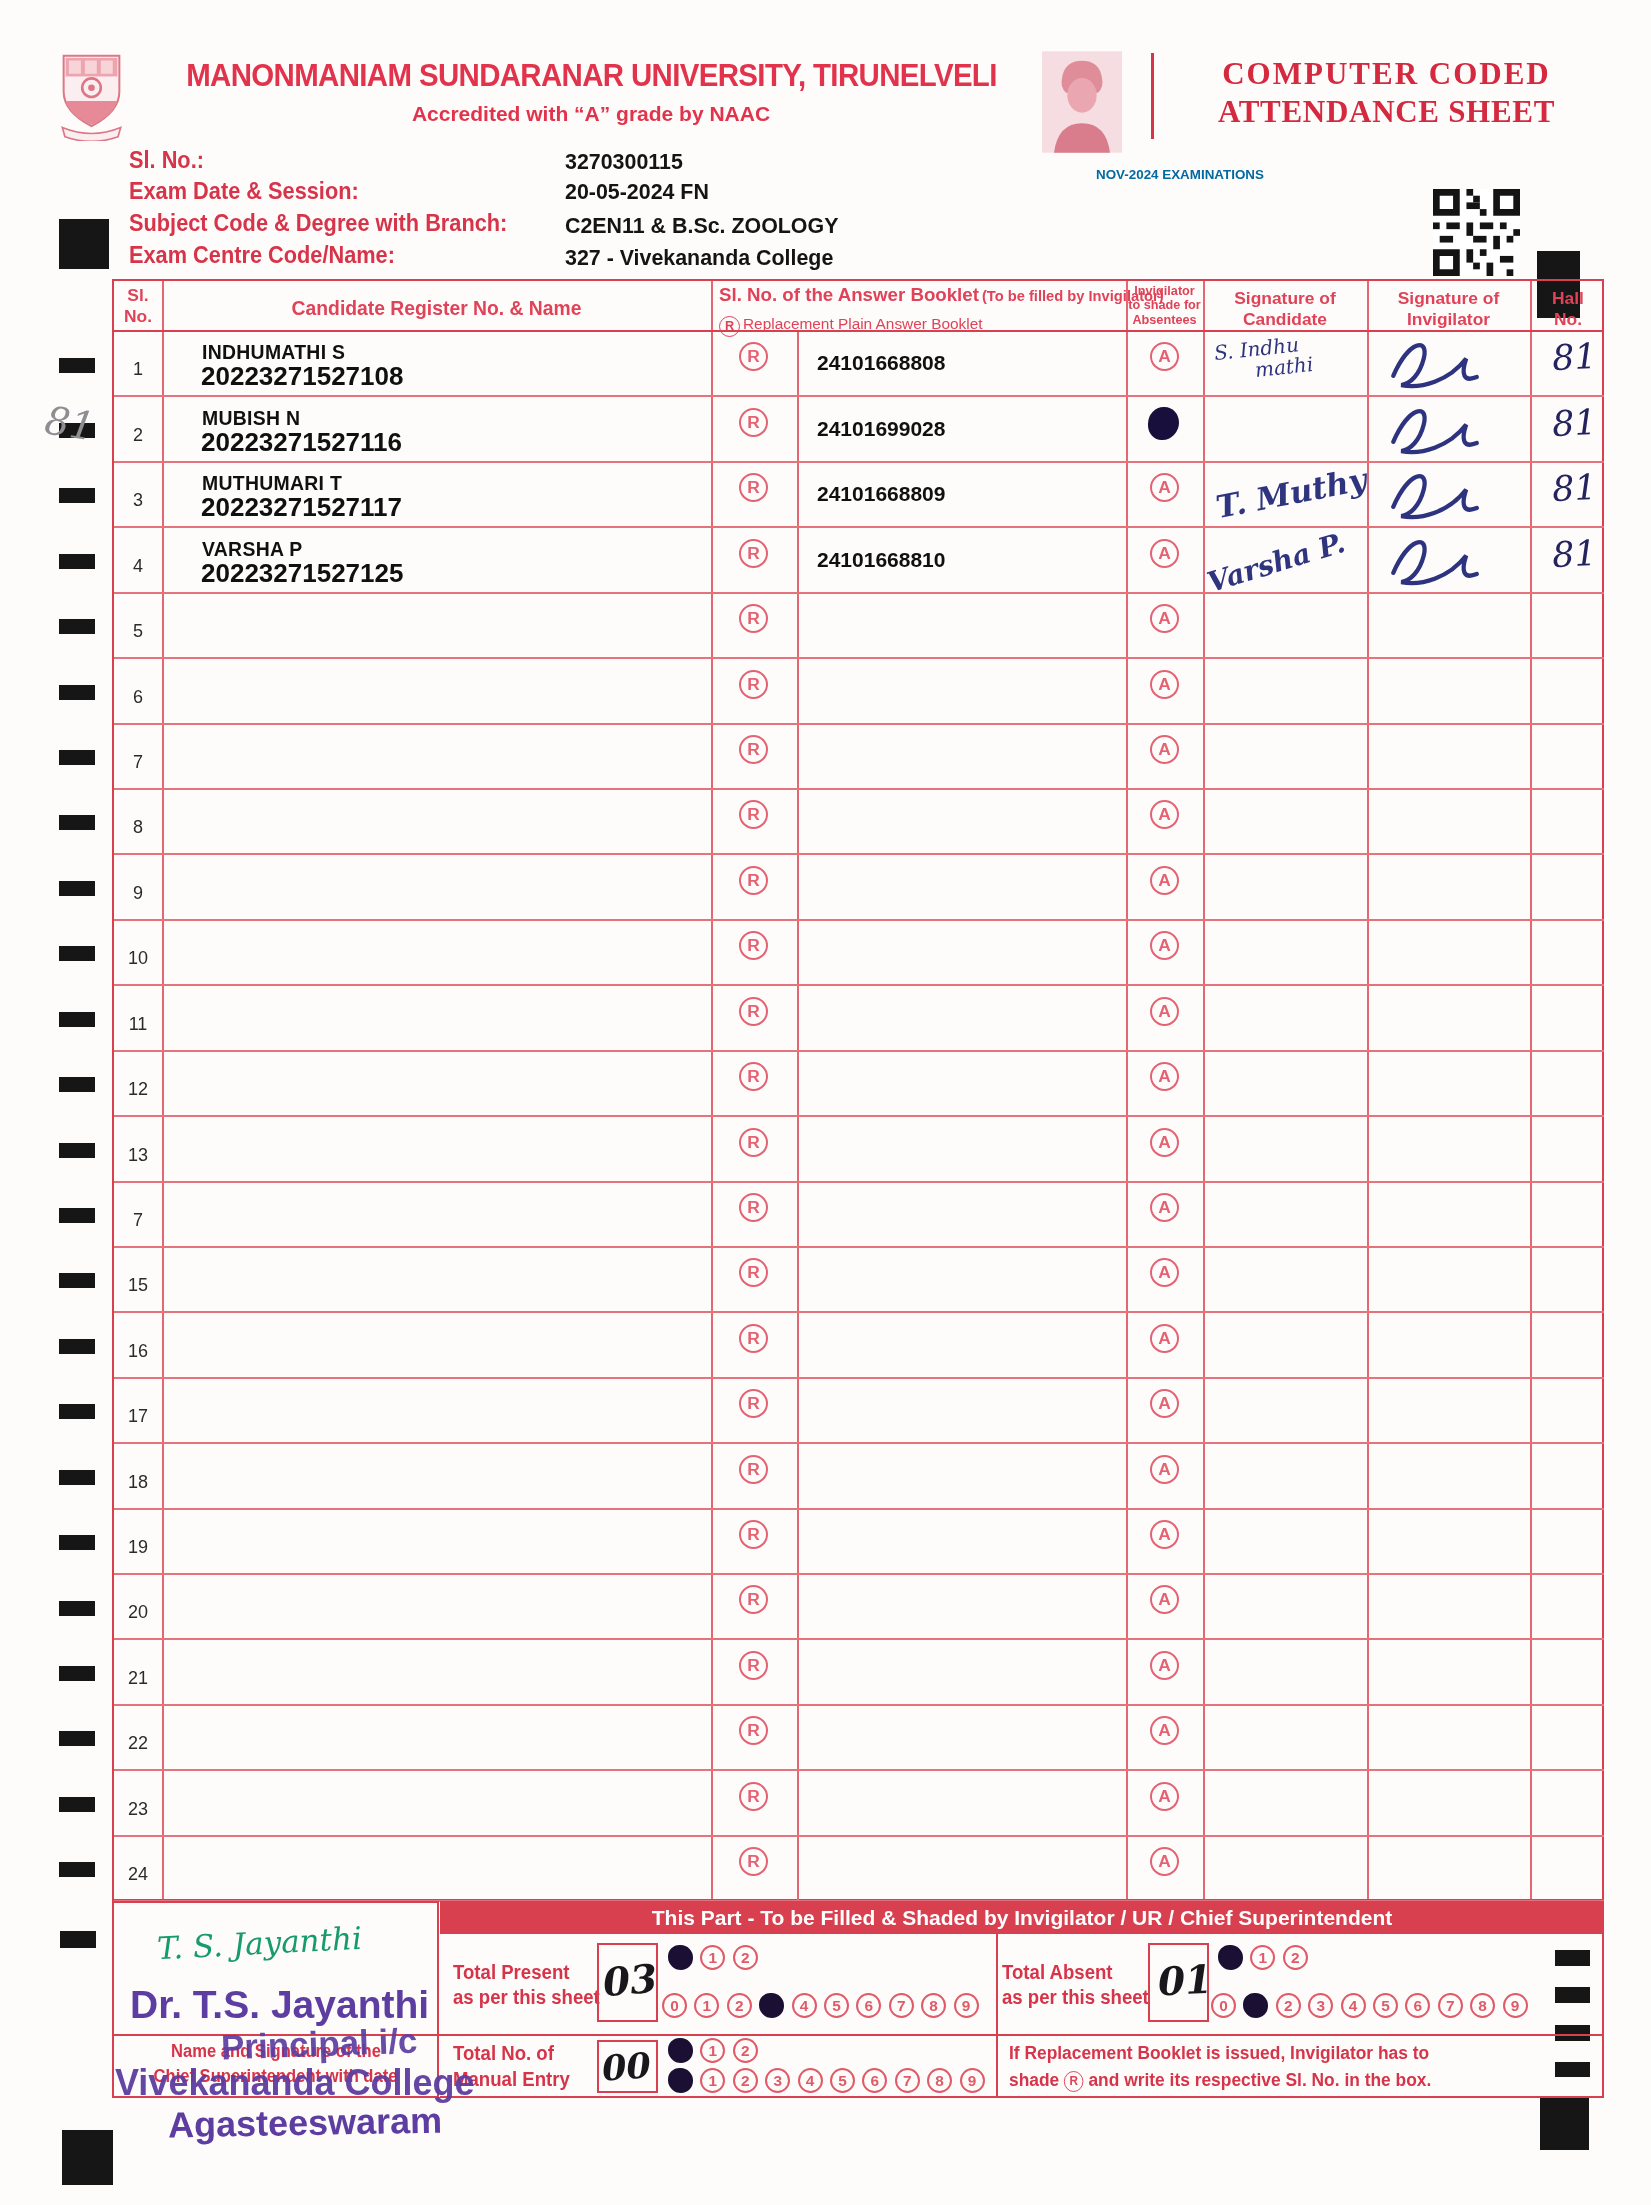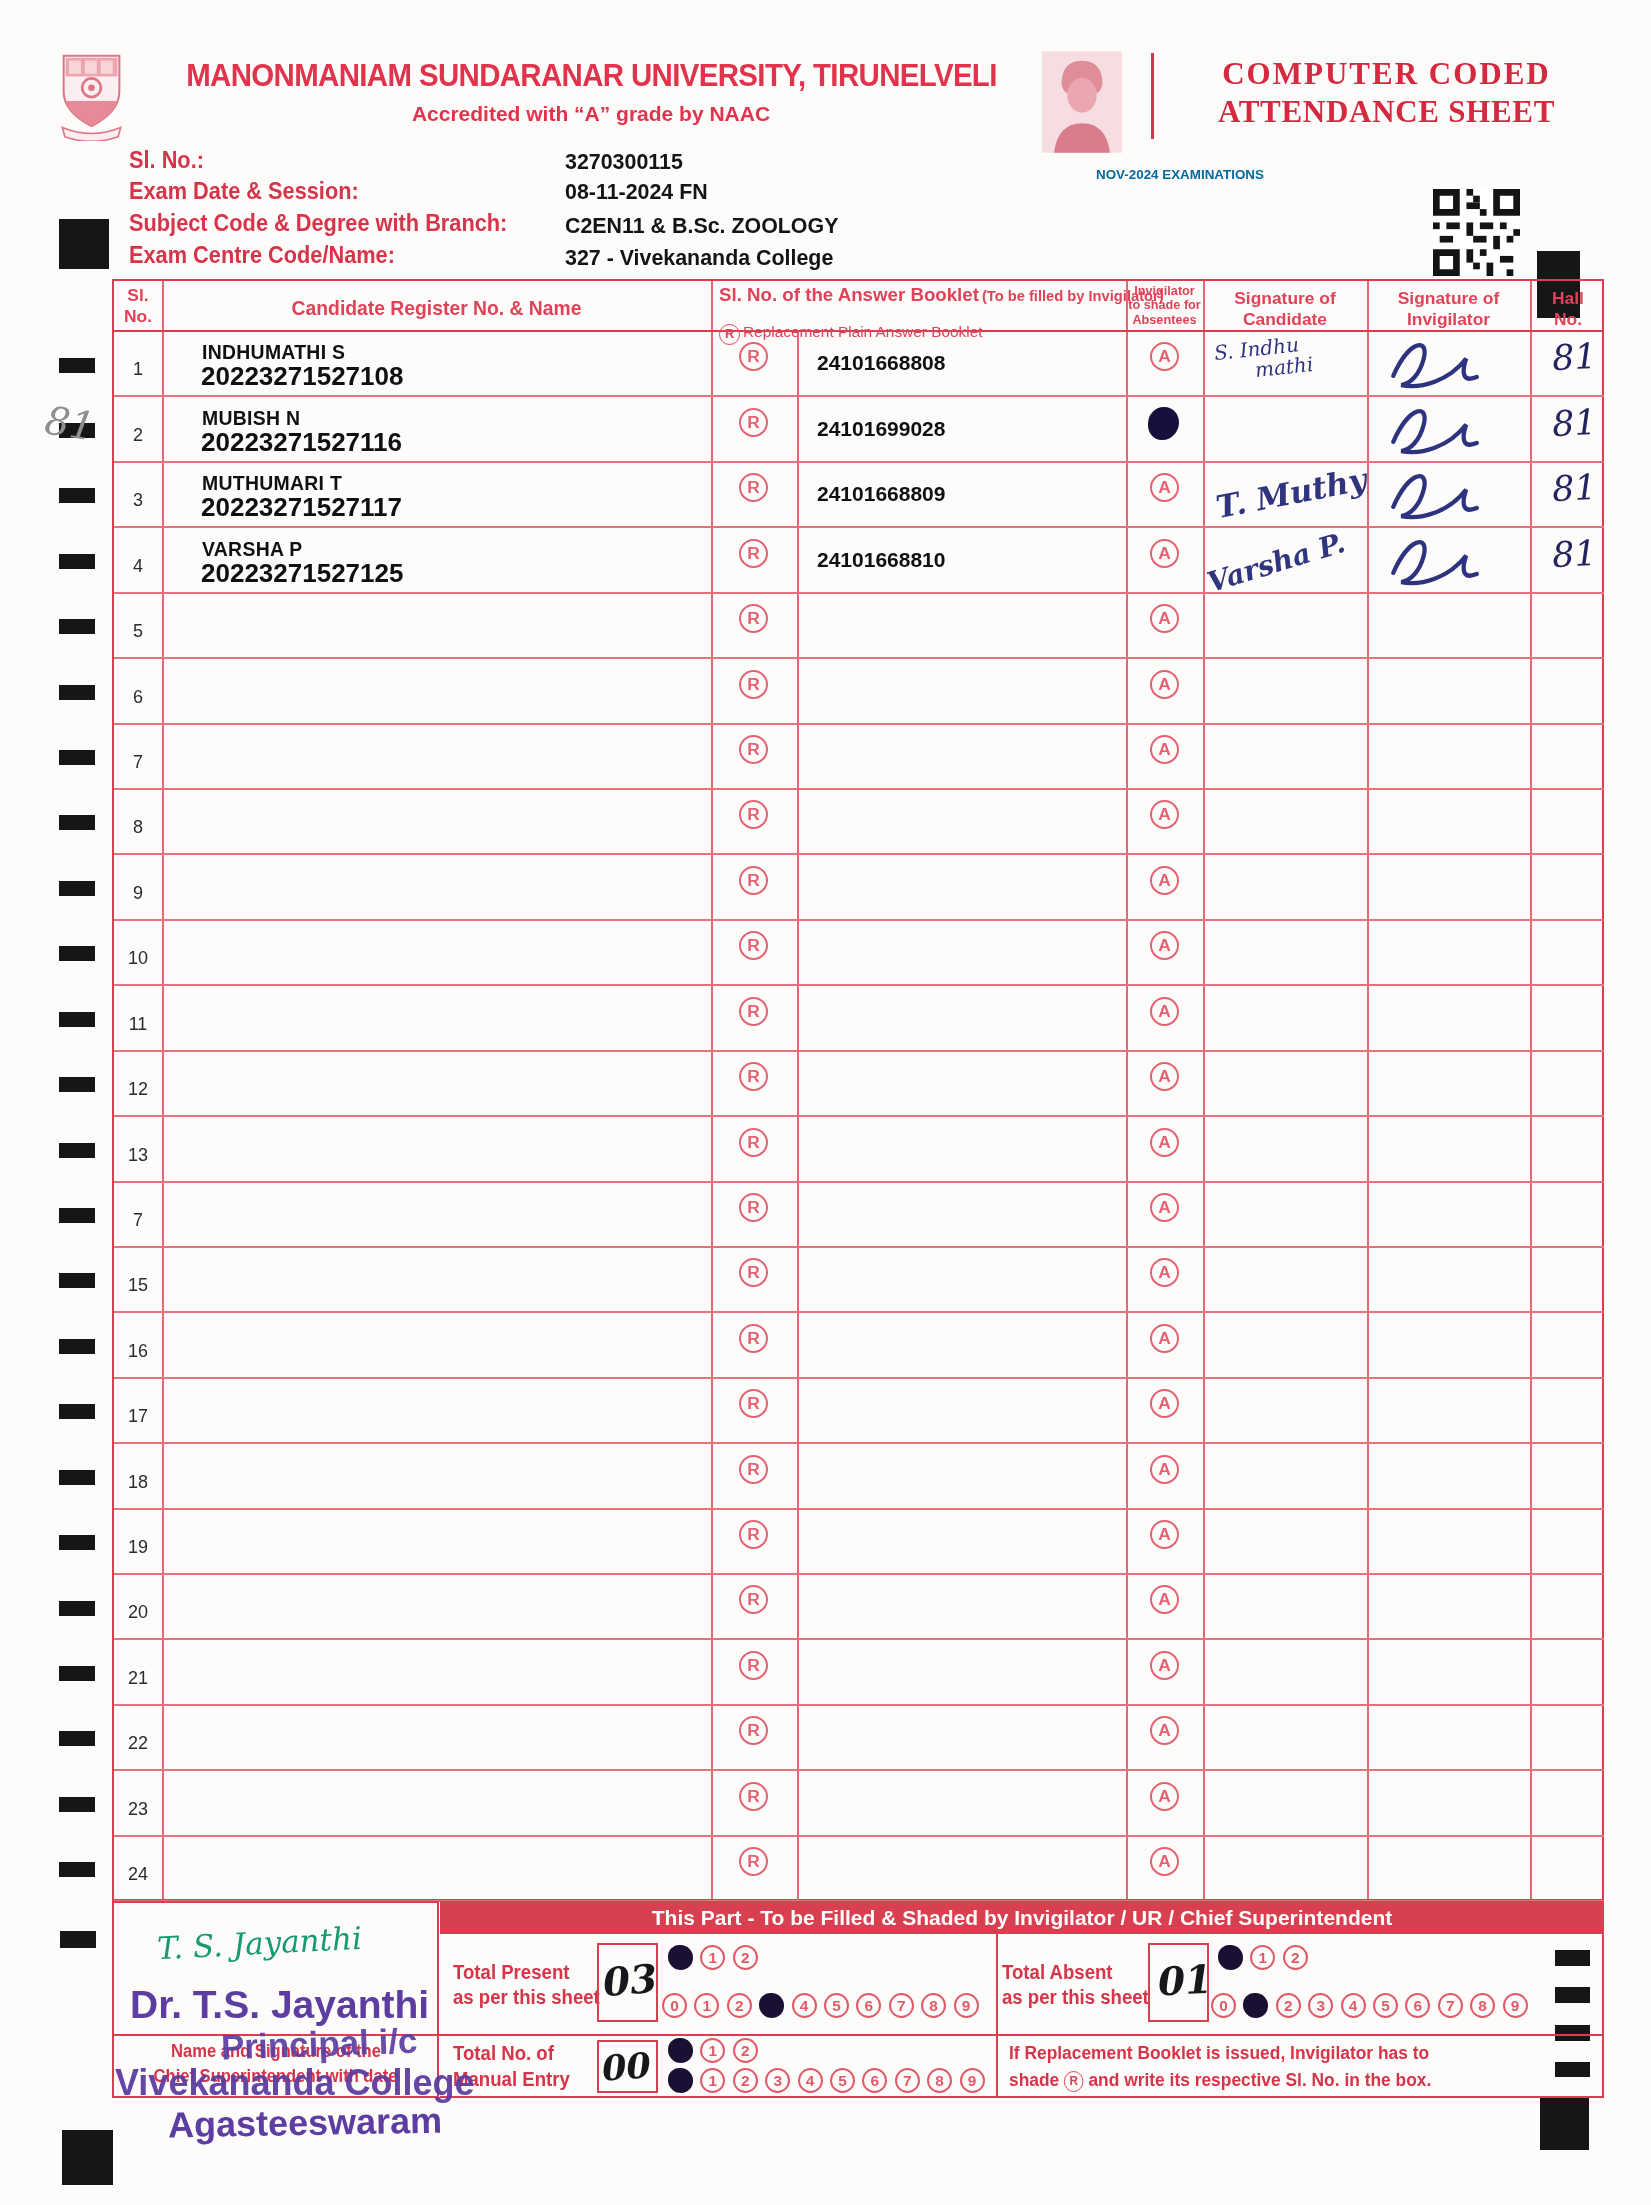--- a/index.html
+++ b/index.html
@@ -110,21 +110,21 @@
 
   <div class="abs sheet-t1">COMPUTER  CODED</div>
   <div class="abs sheet-t2">ATTENDANCE SHEET</div>
 
   <div class="abs meta-label" style="top:147px"><span class="cx">Sl. No.:</span></div>
   <div class="abs meta-label" style="top:178px"><span class="cx">Exam Date &amp; Session:</span></div>
   <div class="abs meta-label" style="top:210px"><span class="cx">Subject Code &amp; Degree with Branch:</span></div>
   <div class="abs meta-label" style="top:242px"><span class="cx">Exam Centre Code/Name:</span></div>
 
   <div class="abs meta-value" style="top:150px">3270300115</div>
-  <div class="abs meta-value" style="top:180px">08-11-2024 FN</div>
+  <div class="abs meta-value" style="top:180px">20-05-2024 FN</div>
   <div class="abs meta-value" style="top:214px">C2EN11 &amp; B.Sc. ZOOLOGY</div>
   <div class="abs meta-value" style="top:246px">327 - Vivekananda College</div>
 
   <div class="abs exam-note">NOV-2024 EXAMINATIONS</div>
 
   <svg class="abs" style="left:1433px;top:189px" width="87" height="87" viewBox="0 0 13 13">
     <rect width="13" height="13" fill="#fff"></rect>
     <g fill="#141414">
       <path d="M0 0h4v4h-4z M1 1h2v2h-2z" fill-rule="evenodd"></path>
       <path d="M9 0h4v4h-4z M10 1h2v2h-2z" fill-rule="evenodd"></path>
@@ -203,21 +203,21 @@
       <div class="hc" style="left:0;top:4px;width:48px;font-size:17.4px">
         <div>Sl.</div>
           <div>No.</div>
       </div>
       <div class="hc" style="left:48px;top:14.7px;width:549px;font-size:21px">
         <span class="cxc">Candidate Register No. &amp; Name</span>
       </div>
       <div class="hc" style="left:605px;top:3.3px;width:407px;text-align:left">
         <div style="white-space:nowrap"><span style="font-size:18.7px">Sl. No. of the Answer Booklet</span>
           <span style="font-size:14.7px;font-weight:bold">(To be filled by Invigilator)</span></div>
-        <div style="margin-top:17px;white-space:nowrap"><span class="circ-sm">R</span>
+        <div style="margin-top:9px;white-space:nowrap"><span class="circ-sm">R</span>
           <span style="font-size:15.4px;font-weight:normal">Replacement Plain Answer Booklet</span></div>
       </div>
       <div class="hc" style="left:1012px;top:2.7px;width:77px;font-size:12.7px;line-height:14.7px">
         <div>Invigilator</div>
         <div>to shade for</div>
         <div>Absentees</div>
       </div>
       <div class="hc" style="left:1089px;top:6.7px;width:164px;font-size:17.4px">
         <div>Signature of</div>
           <div>Candidate</div>

